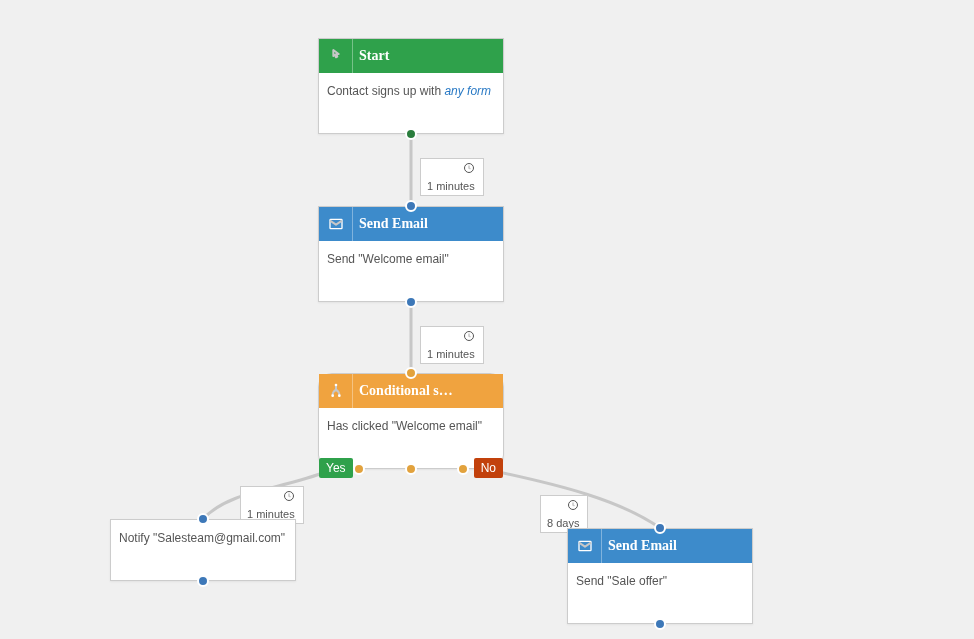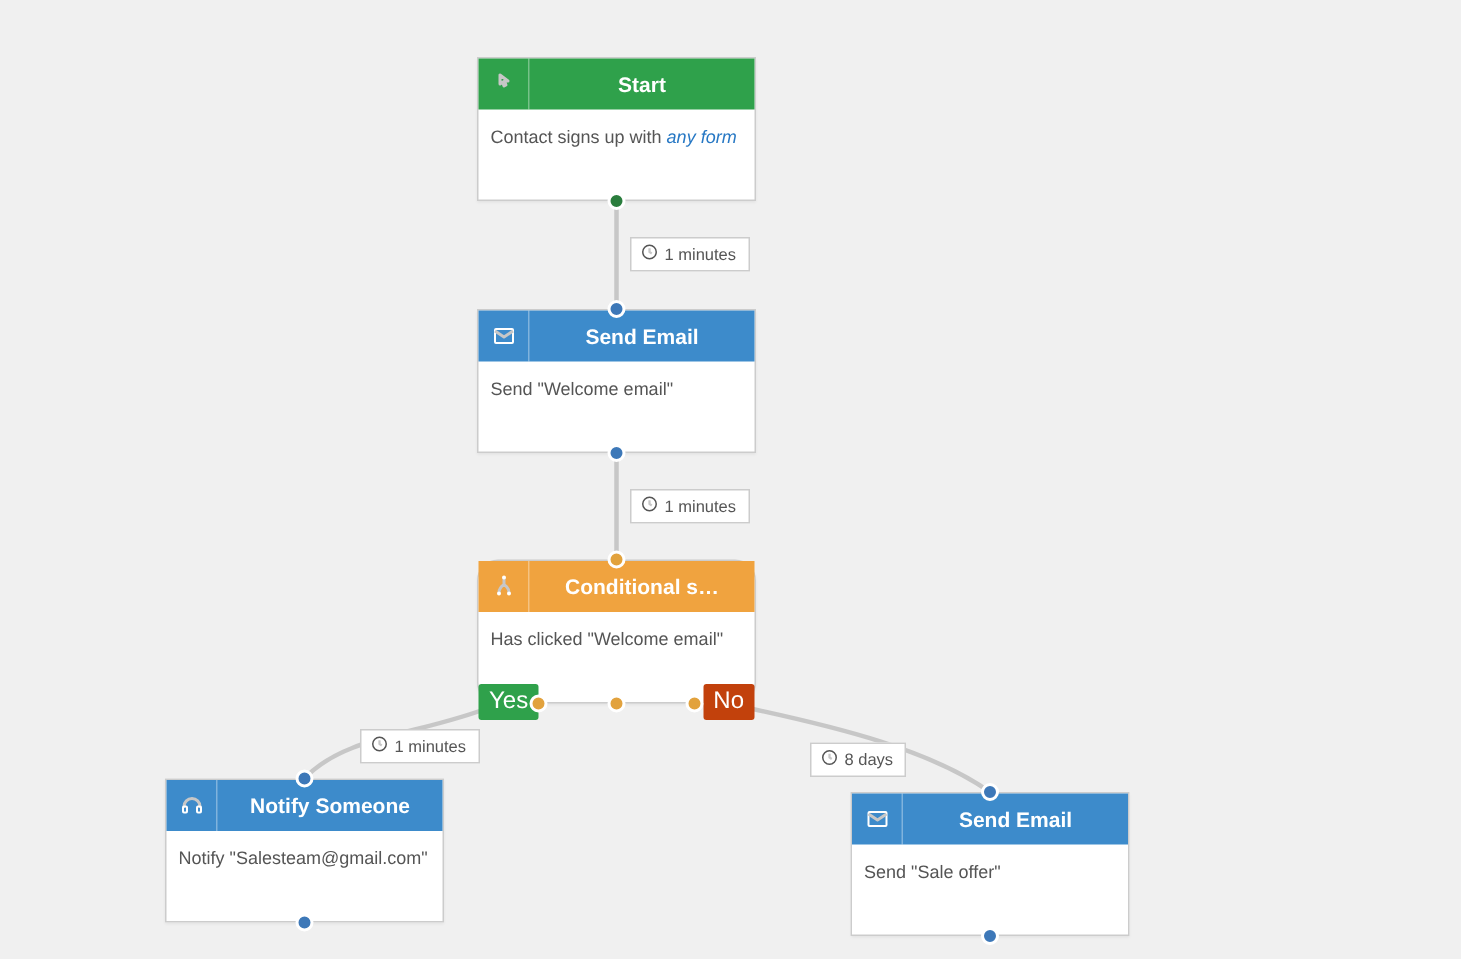--- a/index.html
+++ b/index.html
@@ -34,55 +34,56 @@
     .node-header .icon-cell {
       width: 34px;
       height: 34px;
       display: flex;
       align-items: center;
       justify-content: center;
       border-right: 1px solid rgba(255,255,255,0.35);
     }
     .node-header .title-cell {
       flex: 1;
-      text-align: center;
       padding: 0 6px;
       overflow: hidden;
       white-space: nowrap;
       text-overflow: ellipsis;
+      font-family: Liberation Serif, serif;
     }
     .hdr-green { background: #2fa14b; }
     .hdr-blue  { background: #3d8bcb; }
     .hdr-orange{ background: #f0a33f; }
     .node-body {
       min-height: 60px;
       padding: 10px 8px;
       font-size: 12px;
       color: #555;
       line-height: 1.4;
     }
     .node-body .link { color: #2778c4; font-style: italic; }
     .delay-badge {
       position: absolute;
       background: #fff;
       border: 1px solid #ccc;
       font-size: 11px;
       color: #555;
       padding: 3px 8px 3px 6px;
       display: flex;
-      align-items: center;
+      align-items: flex-end;
       gap: 4px;
       white-space: nowrap;
+      flex-direction: column;
     }
     .branch-tag {
       position: absolute;
       bottom: 0;
       transform: translateY(50%);
       color: #fff;
-      font-size: 16px;
+      font-size: 12px;
       line-height: 1;
       padding: 4px 7px;
       border-radius: 2px;
     }
     .tag-yes { background: #2fa14b; left: 0; }
     .tag-no  { background: #c2410c; right: 0; }
     .port {
       position: absolute;
       width: 12px;
       height: 12px;
@@ -201,30 +202,20 @@
     <span>
       <svg width="12" height="12" viewBox="0 0 24 24" fill="none" stroke="#555" stroke-width="2">
           <circle cx="12" cy="12" r="9"></circle>
           <path d="M12 7v5l3 2"></path>
         </svg>
     </span>
     <span>8 days</span>
   </div>
 
   <div class="node" style="left:110px; top:519px;">
-    <div class="node-header hdr-blue">
-      <span class="icon-cell">
-        <svg width="16" height="16" viewBox="0 0 24 24" fill="none" stroke="#fff" stroke-width="2" stroke-linecap="round">
-            <path d="M4 13a8 8 0 0 1 16 0"></path>
-            <rect x="3" y="13" width="4" height="6" rx="1"></rect>
-            <rect x="17" y="13" width="4" height="6" rx="1"></rect>
-          </svg>
-      </span>
-      <span class="title-cell">Notify Someone</span>
-    </div>
     <div class="node-body">Notify "Salesteam@gmail.com"</div>
     <span class="port port-blue" style="left:50%; top:-7px; margin-left:-6px;"></span>
     <span class="port port-blue" style="left:50%; bottom:-7px; margin-left:-6px;"></span>
   </div>
 
   <div class="node" style="left:567px; top:528px;">
     <div class="node-header hdr-blue">
       <span class="icon-cell">
         <svg width="16" height="16" viewBox="0 0 24 24" fill="none" stroke="#fff" stroke-width="2" stroke-linejoin="round">
             <rect x="3" y="5" width="18" height="14" rx="1"></rect>

